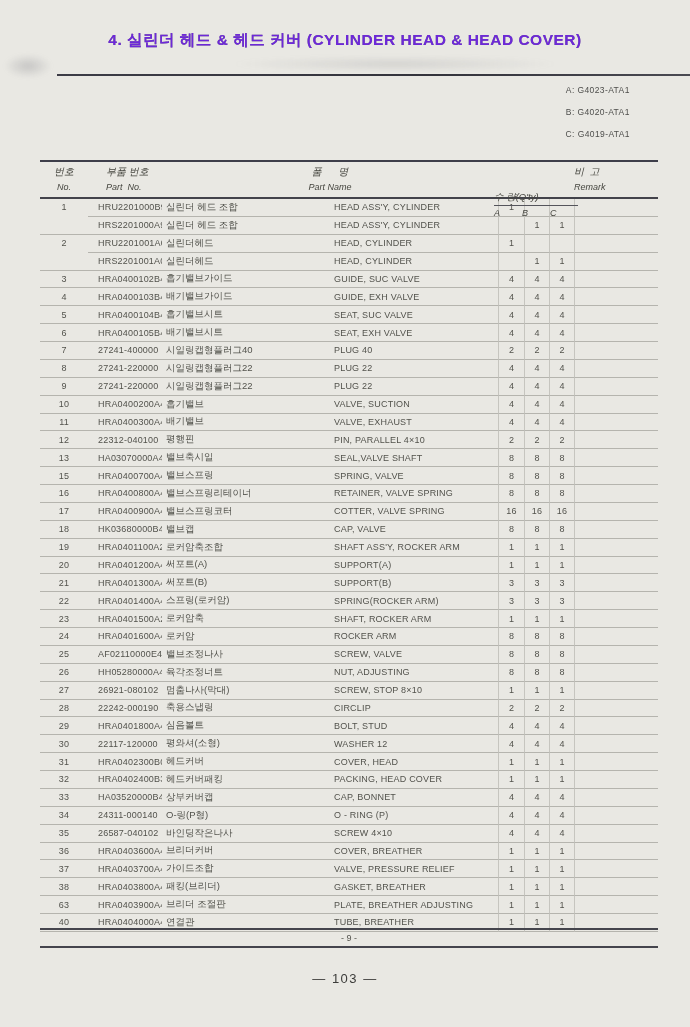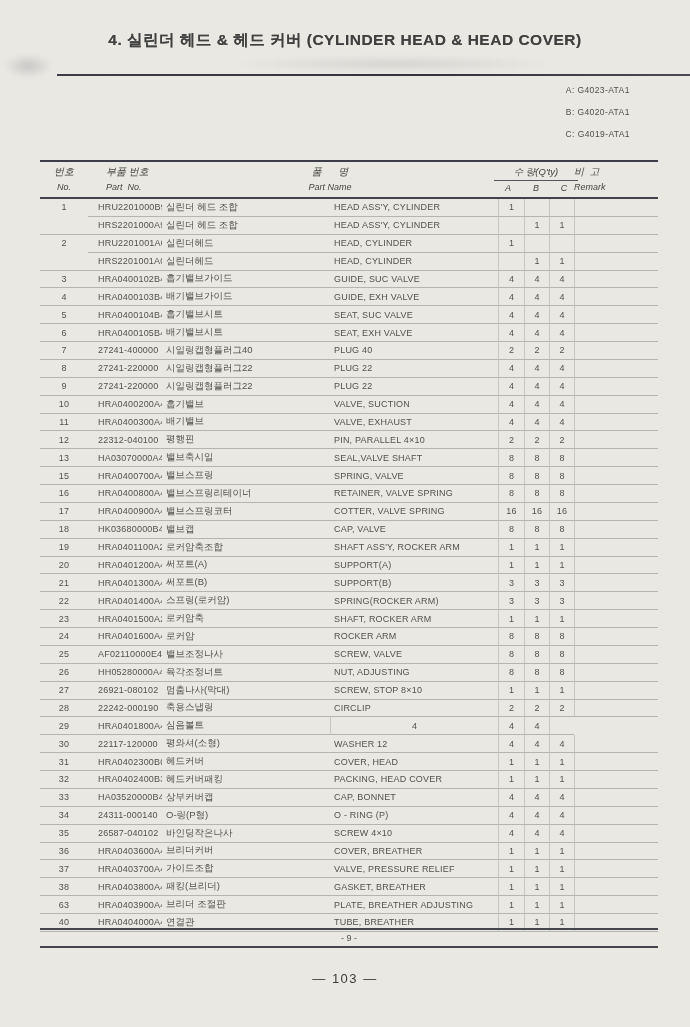--- a/index.html
+++ b/index.html
@@ -10,38 +10,38 @@
     font-family:"Liberation Sans", sans-serif;
     color:#4c4c47;
   }
   .artifact{position:absolute;pointer-events:none;}
   .smudge-a{left:4px;top:54px;width:48px;height:24px;
     background:radial-gradient(ellipse, rgba(110,110,118,.28), transparent 70%);filter:blur(2px);}
   .smudge-b{left:230px;top:56px;width:330px;height:16px;
     background:radial-gradient(ellipse, rgba(120,120,126,.18), transparent 70%);filter:blur(2px);}
   .page-title{
     position:absolute;left:0;top:30px;width:690px;text-align:center;
-    font-size:15.5px;font-weight:600;letter-spacing:.5px;color:#404040;
+    font-size:15.5px;font-weight:600;letter-spacing:.5px;color:#6d28d9;
     text-shadow:0 0 .5px rgba(40,40,40,.55);
   }
   .top-rule{position:absolute;left:57px;top:74px;width:633px;height:2px;
     background:linear-gradient(to right,#3c3c46,#34343c 60%,#4a4a52);}
   .models{position:absolute;right:60px;top:79px;text-align:center;
     font-size:8.5px;letter-spacing:.4px;color:#4e4e4c;line-height:22px;}
   .models div{white-space:pre;}
   .ptable{position:absolute;left:40px;top:160px;width:618px;}
   .thead{position:relative;height:35px;
     border-top:2.5px solid #3e3e4a;border-bottom:2px solid #43434b;}
   .hcell{position:absolute;top:2px;font-size:10px;color:#45453f;font-style:italic;}
   .hcell .ko{display:block;font-size:10px;line-height:16px;white-space:pre;}
   .hcell .en{display:block;font-size:9px;line-height:14px;white-space:pre;}
   .h-no{left:0;width:48px;text-align:center;}
   .h-part{left:66px;text-align:left;}
   .h-name{left:150px;width:280px;text-align:center;}
-  .h-qty{left:454px;width:84px;text-align:center;}
+  .h-qty{left:454px;width:84px;margin-top:25px;}
   .h-qty .qty-title{font-size:9.5px;line-height:15px;white-space:pre;
     border-bottom:1px solid #55555c;padding-bottom:1px;}
   .h-qty .qty-abc{display:grid;grid-template-columns:28px 28px 28px;line-height:14px;font-size:9px;}
   .h-remark{left:534px;width:84px;}
   .tbody{}
   .trow{display:grid;grid-template-columns:48px 74px 168px 168px 26px 25px 25px 84px;
     height:17.88px;align-items:center;}
   .cell{height:100%;display:flex;align-items:center;
     border-bottom:1px solid #b5b4ae;box-sizing:border-box;
     font-size:9px;letter-spacing:.2px;color:#52524c;overflow:hidden;white-space:nowrap;}
@@ -389,20 +389,21 @@
         <div class="cell c-pname">CIRCLIP</div>
         <div class="cell c-qty c-a">2</div>
         <div class="cell c-qty c-b">2</div>
         <div class="cell c-qty c-c">2</div>
         <div class="cell c-remark"></div>
       </div>
       <div class="trow">
         <div class="cell c-no">29</div>
         <div class="cell c-part">HRA0401800A4</div>
         <div class="cell c-kname">심음볼트</div>
+        <div class="cell c-pname">BOLT, STUD</div>
         <div class="cell c-qty c-a">4</div>
         <div class="cell c-qty c-b">4</div>
         <div class="cell c-qty c-c">4</div>
         <div class="cell c-remark"></div>
       </div>
       <div class="trow">
         <div class="cell c-no">30</div>
         <div class="cell c-part">22117-120000</div>
         <div class="cell c-kname">평와셔(소형)</div>
         <div class="cell c-pname">WASHER 12</div>

